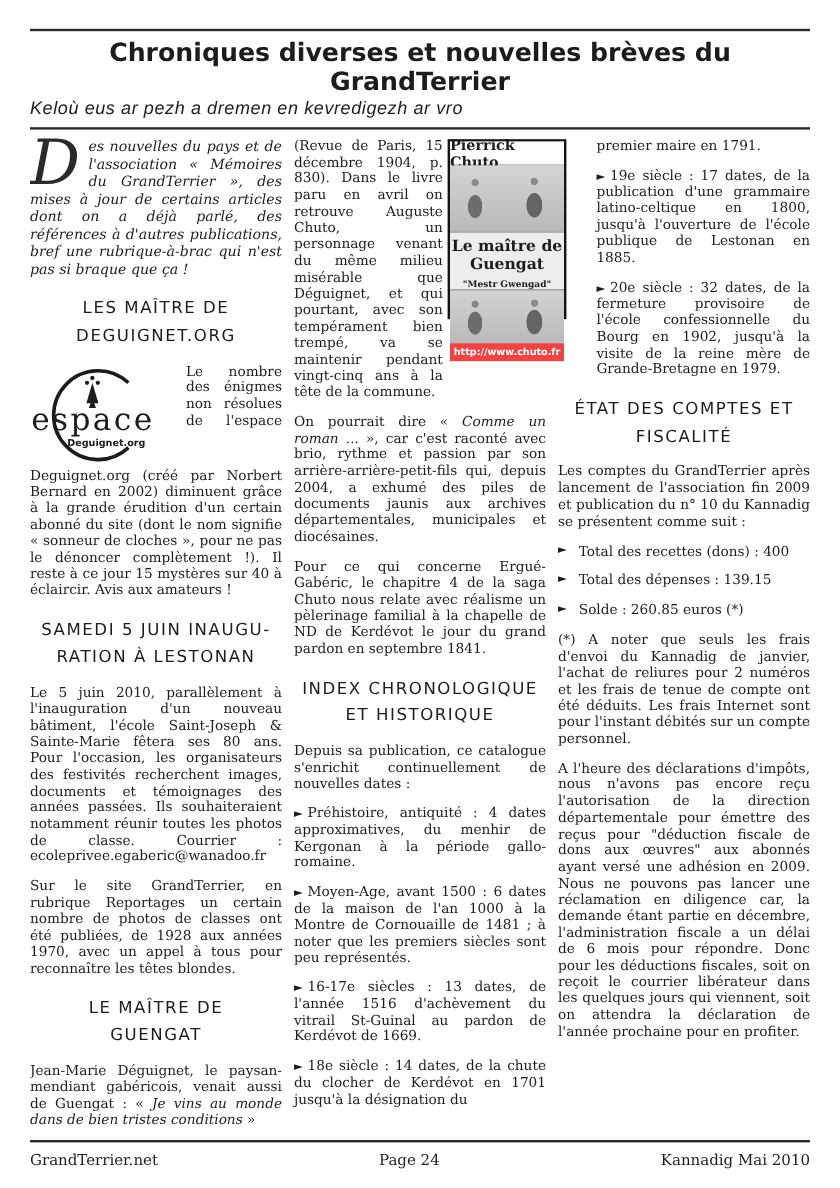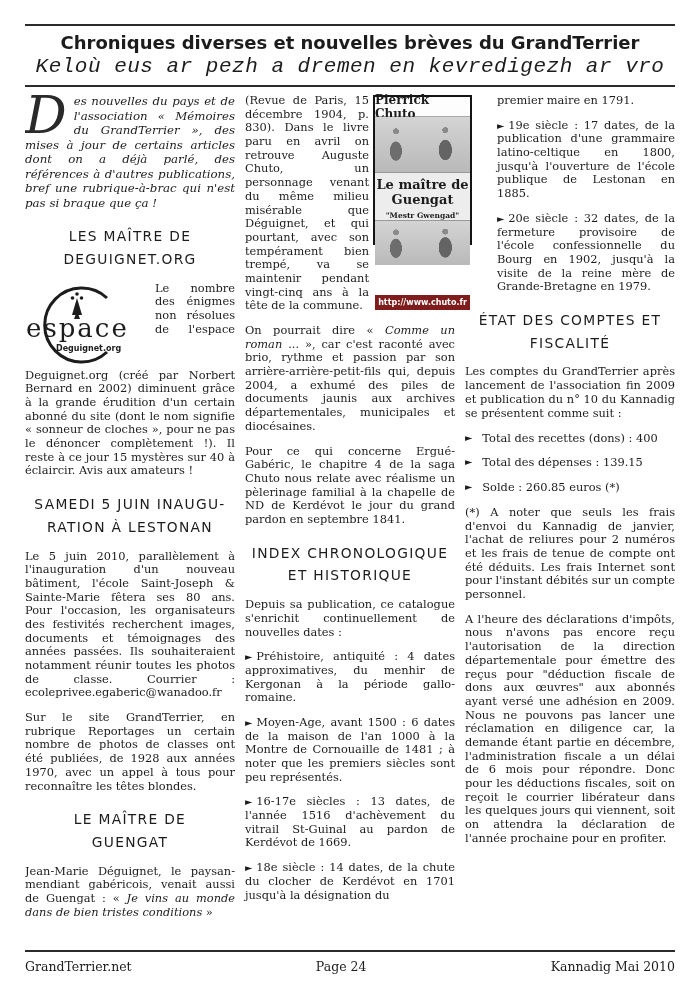--- a/index.html
+++ b/index.html
@@ -4,26 +4,26 @@
 <style>
   html,body{margin:0;padding:0;background:#e9e9e9;}
   .page{
     width:700px;height:990px;margin:0 auto;background:#ffffff;
     box-sizing:border-box;padding:0 25px;display:flex;flex-direction:column;
     font-family:"DejaVu Serif", serif;color:#1c1c1c;position:relative;overflow:hidden;
   }
   .rule{height:2px;background:#2b2b2b;flex:none;}
   .rule.top{margin-top:24px;}
   .page-title{
-    font-family:"DejaVu Sans", sans-serif;font-weight:bold;font-size:18px;
+    font-family:"DejaVu Sans", sans-serif;font-weight:bold;font-size:21px;
     text-align:center;margin:6px 0 2px;letter-spacing:0;
   }
   .page-subtitle{
-    font-family:Liberation Mono, monospace;font-size:21px;font-style:italic;
-    text-align:center;margin:0 0 7px;letter-spacing:.5px;
+    font-family:Liberation Sans, sans-serif;font-size:15px;font-style:italic;
+    text-align:left;margin:0 0 7px;letter-spacing:.5px;
   }
   .main{flex:1;display:flex;gap:10px;margin-top:7px;position:relative;overflow:hidden;}
   .col{flex:1;min-width:0;}
   .p{margin:0 0 11px;font-size:11.4px;line-height:1.2;text-align:justify;hyphens:auto;}
   .p:last-child{margin-bottom:0;}
   .italic{font-style:italic;}
   .heading{
     font-family:"DejaVu Sans", sans-serif;font-size:13.8px;letter-spacing:1.3px;
     text-align:center;line-height:1.65;margin:15px 0 11px;clear:both;font-weight:500;
   }
@@ -52,22 +52,22 @@
     background-image:
       radial-gradient(ellipse 10px 16px at 22% 62%, #6d6d6d 58%, transparent 62%),
       radial-gradient(circle 5px at 22% 26%, #8a8a8a 58%, transparent 62%),
       radial-gradient(ellipse 11px 17px at 74% 60%, #646464 58%, transparent 62%),
       radial-gradient(circle 5px at 74% 24%, #8a8a8a 58%, transparent 62%),
       linear-gradient(#d4d4d4,#b9b9b9);}
   .cover-illus.btm{height:44px;border-top:1px solid #999;border-bottom:none;}
   .cover-mid{flex:1;background:#ededed;text-align:center;padding-top:5px;}
   .cover-title{font-weight:bold;font-size:13px;line-height:1.12;}
   .cover-sub{font-weight:bold;font-size:7.5px;margin-top:4px;}
-  .cover-url{flex:none;height:15px;background:#7f1d1d;color:#fff;display:flex;align-items:center;
-    justify-content:center;font-family:"DejaVu Sans", sans-serif;font-weight:bold;font-size:8px;margin-top:30px;}
+  .cover-url{flex:none;height:15px;background:#ef4444;color:#fff;display:flex;align-items:center;
+    justify-content:center;font-family:"DejaVu Sans", sans-serif;font-weight:bold;font-size:8px;}
   
   .footer-rule{height:2px;background:#2b2b2b;margin-top:6px;}
   .footer-row{display:flex;justify-content:space-between;align-items:baseline;
     font-size:12.5px;margin:7px 0 16px;}
 </style>
 </head>
 <body>
 
 <div class="page">
 

